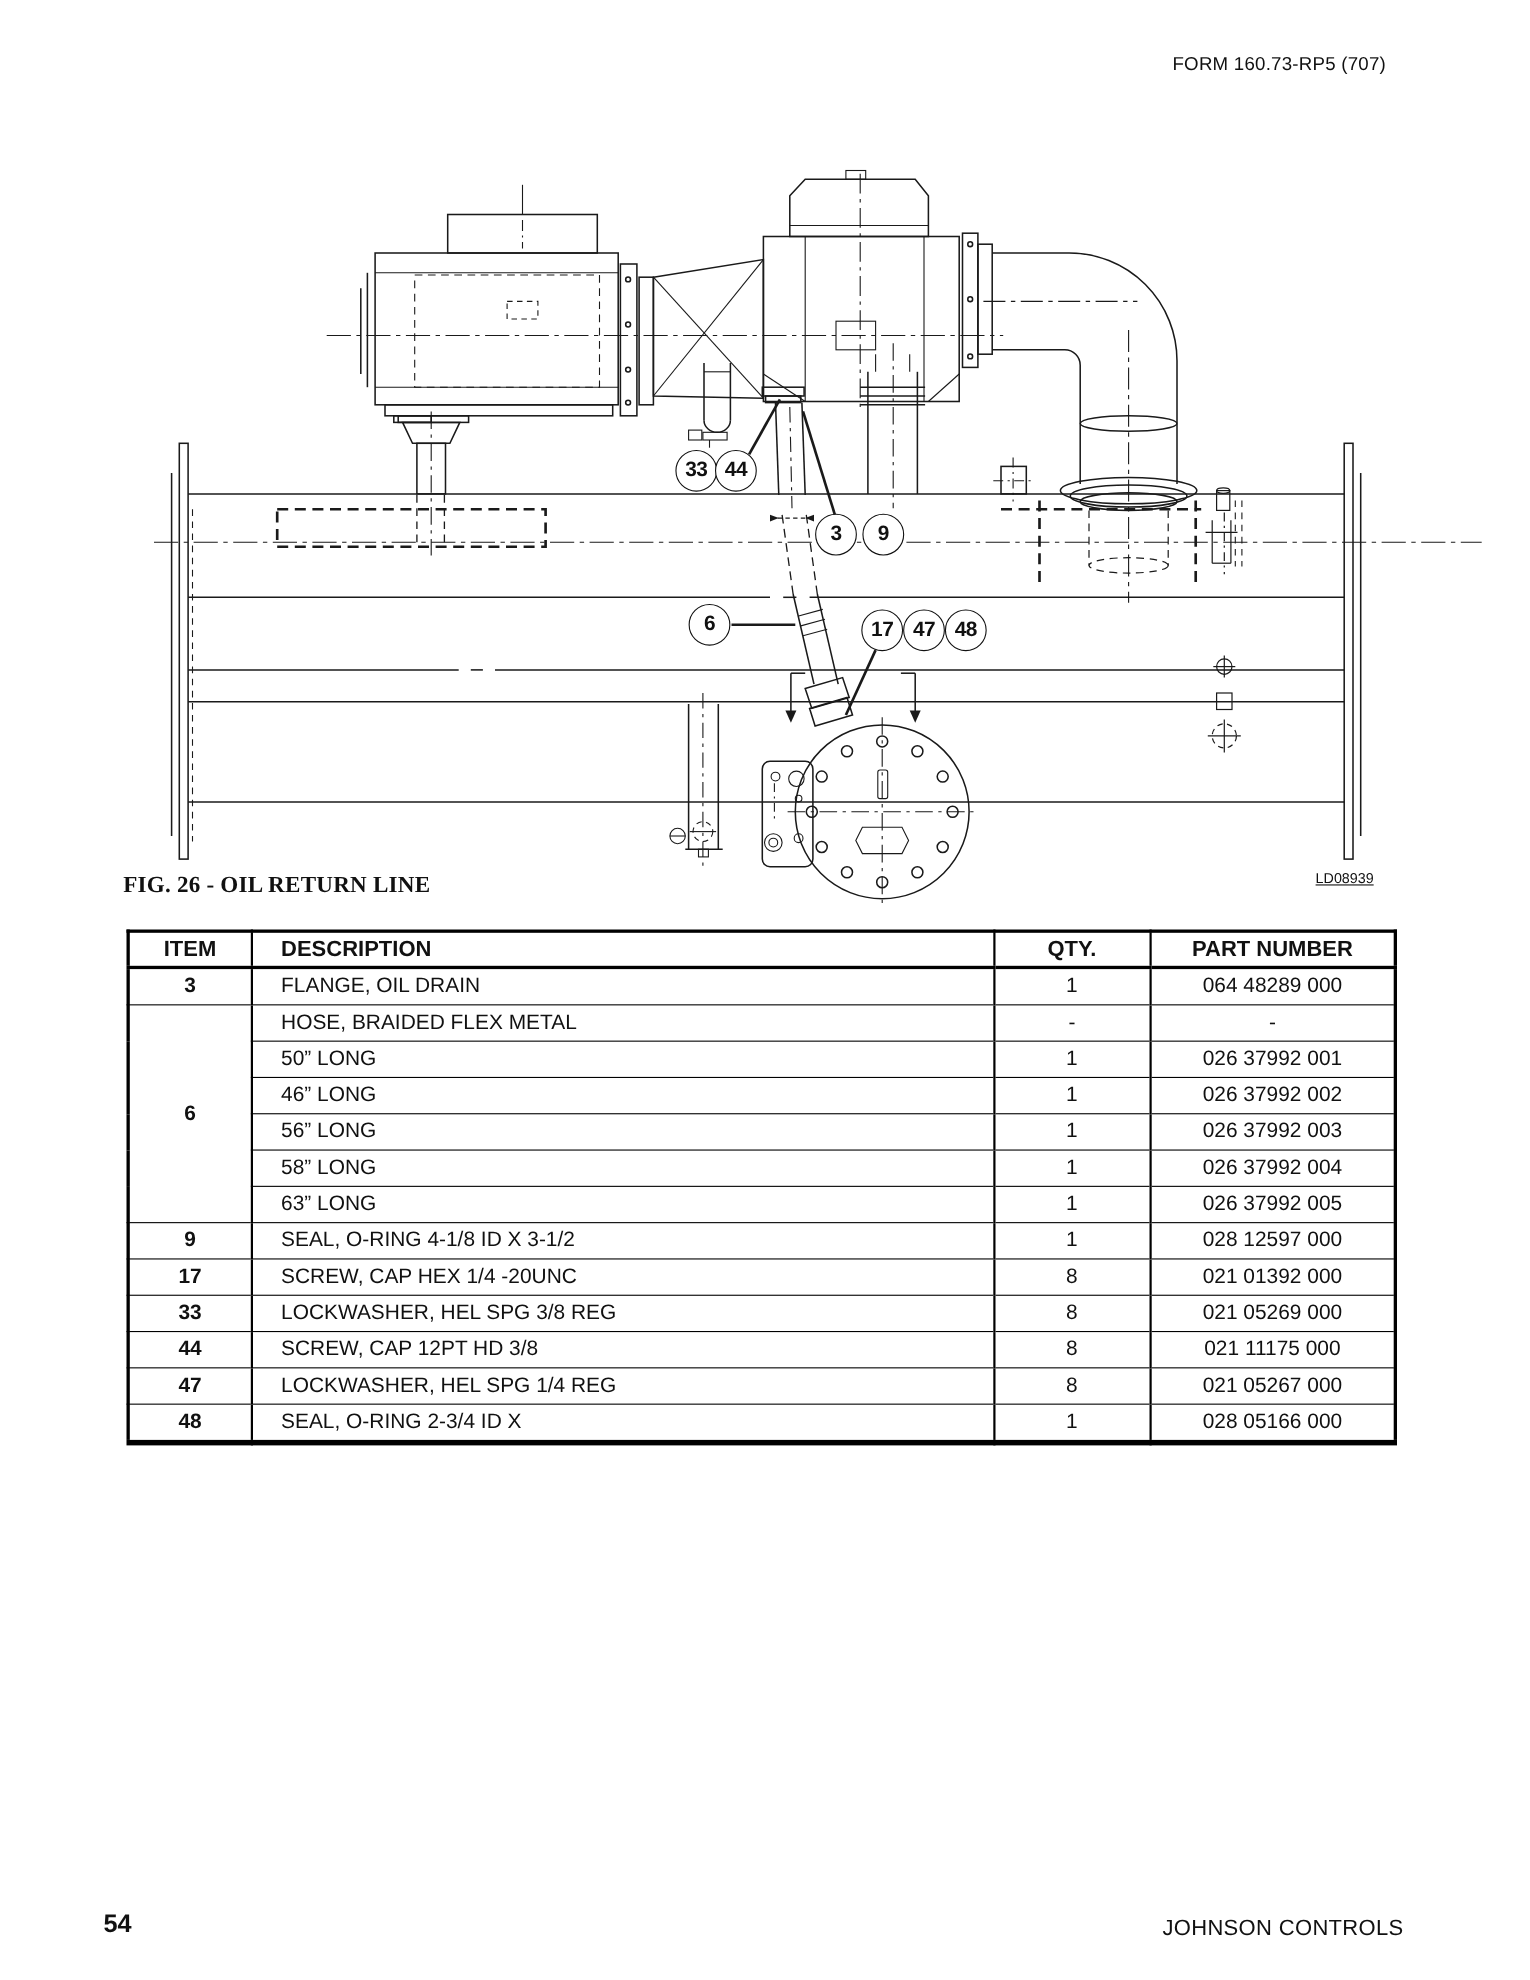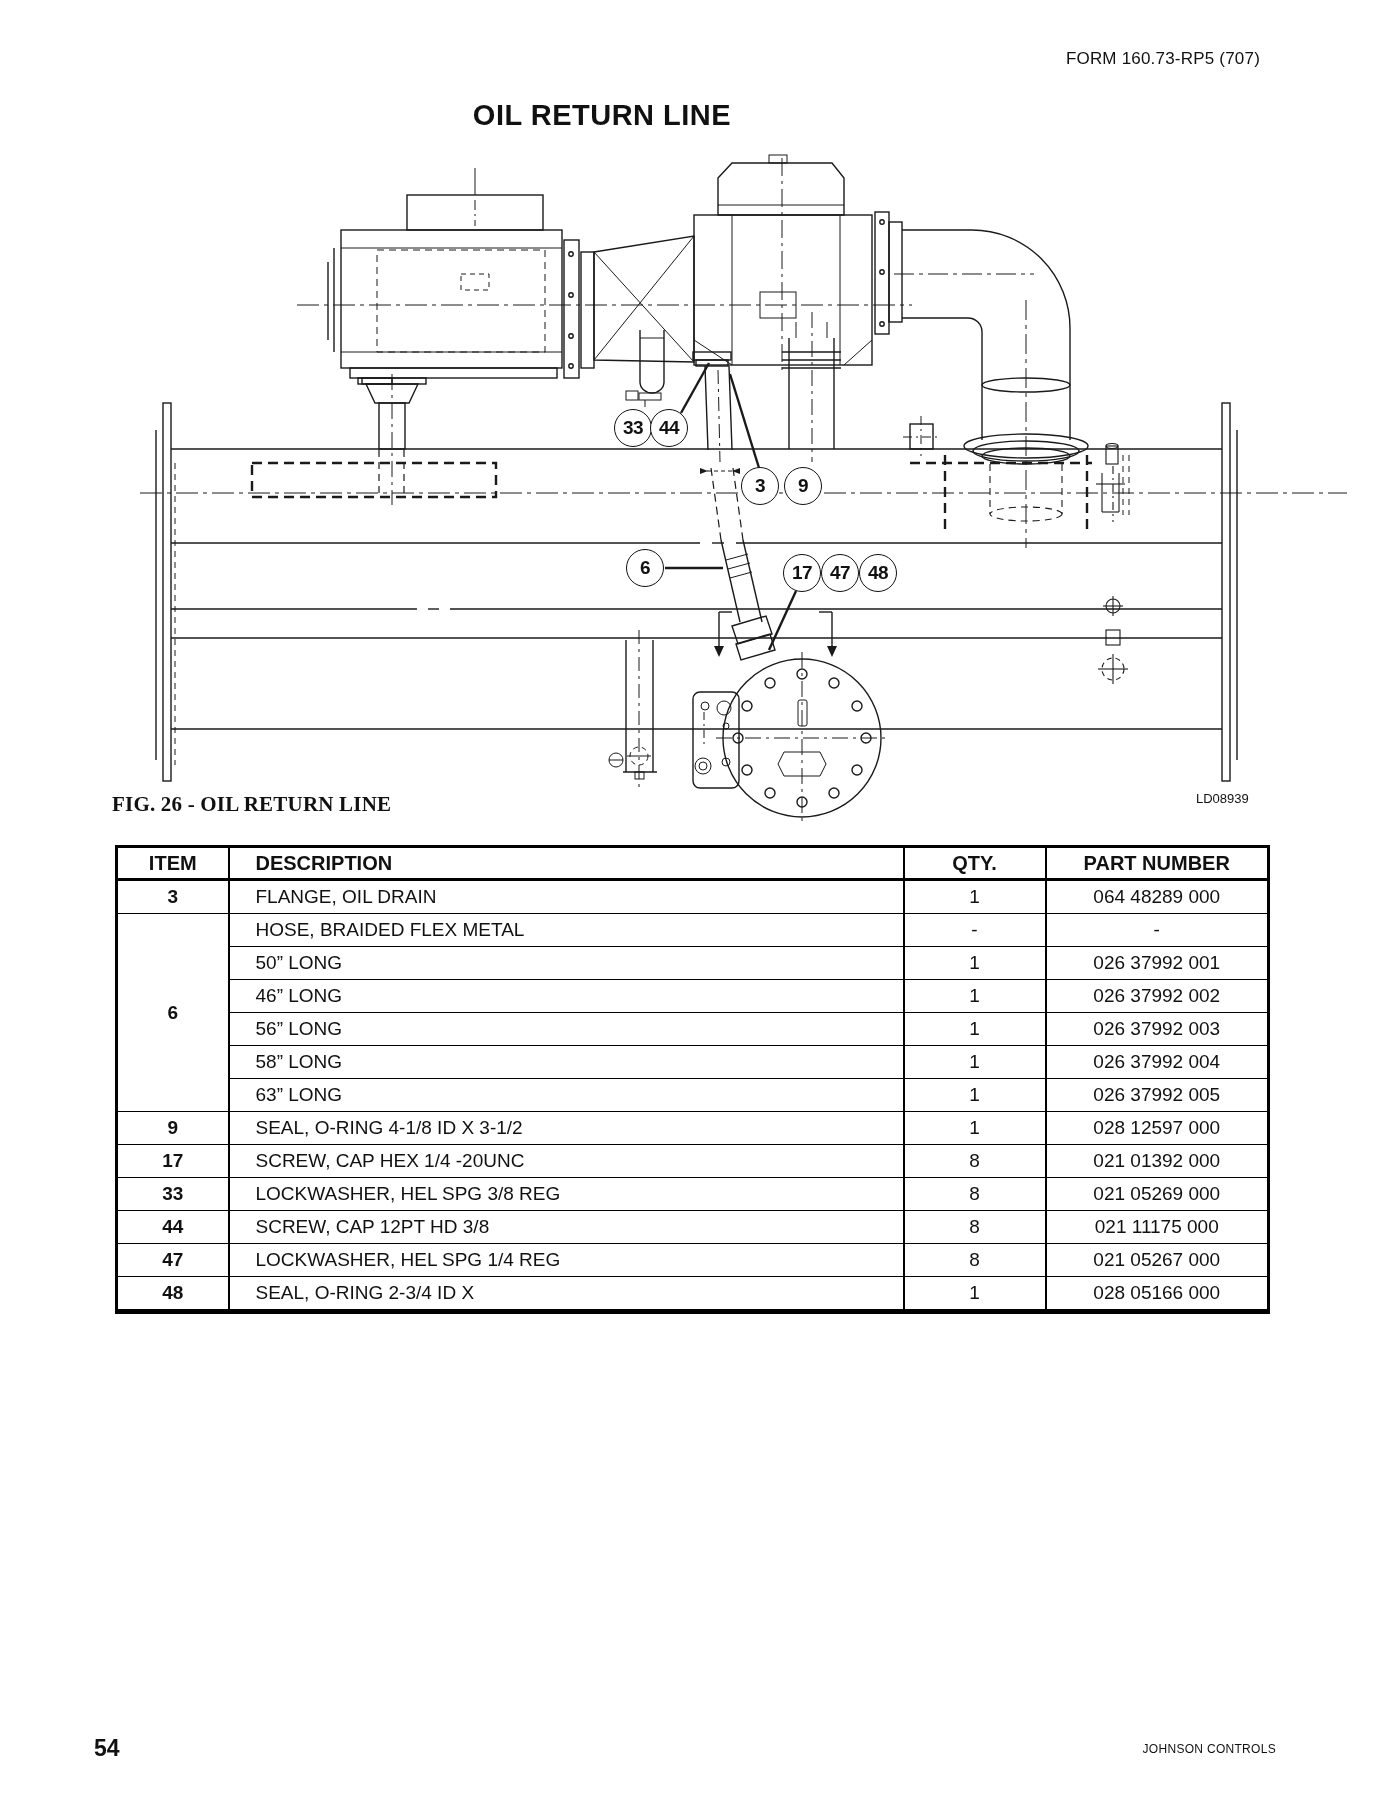--- a/index.html
+++ b/index.html
@@ -5,21 +5,21 @@
   html,body{margin:0;padding:0;background:#ffffff;}
   .page{
     position:relative;width:1391px;height:1800px;background:#ffffff;
     font-family:"Liberation Sans",sans-serif;color:#111;overflow:hidden;margin-left:32px;
   }
   .form-header{position:absolute;top:49px;left:0;width:1228px;text-align:right;
     font-size:17px;letter-spacing:.2px;}
   .doc-title{position:absolute;top:99px;left:380px;width:380px;text-align:center;
     font-size:29px;font-weight:bold;letter-spacing:.5px;}
   .fig-caption{position:absolute;top:792px;left:80px;font-size:21px;font-weight:bold;letter-spacing:.2px;font-family:Liberation Serif, serif;}
-  .fig-code{position:absolute;top:791px;left:1164px;font-size:13px;}
+  .fig-code{position:absolute;top:791px;left:1164px;font-size:13px;text-decoration:underline;}
   .diagram{position:absolute;top:0;left:0;width:1391px;height:840px;}
   .diagram svg{position:absolute;top:0;left:0;}
   .balloon{position:absolute;width:38px;height:38px;border:1.7px solid #111;border-radius:50%;
     background:#fff;display:flex;align-items:center;justify-content:center;
     font-size:19px;font-weight:600;letter-spacing:-0.5px;box-sizing:border-box;}
   
   .parts-table{position:absolute;top:845px;left:83px;border-collapse:collapse;table-layout:fixed;
     width:1152px;font-size:19px;}
   .parts-table col.c-item{width:112px;}
   .parts-table col.c-desc{width:675px;}
@@ -27,29 +27,28 @@
   .parts-table col.c-part{width:223px;}
   .parts-table{border:3px solid #000;border-bottom:5px solid #000;}
   .parts-table th{border:2px solid #000;border-bottom:3px solid #000;height:30px;
     font-size:20px;font-weight:bold;padding:0;text-align:center;}
   .parts-table td{border:1.5px solid #000;border-left:2px solid #000;border-right:2px solid #000;
     height:32px;padding:0 0 0 0;}
   .parts-table th.h-desc,.parts-table td.d-desc{text-align:left;padding-left:26px;}
   .parts-table td{text-align:center;}
   .parts-table td.d-item{font-weight:bold;}
   .footer-page{position:absolute;top:1735px;left:62px;font-size:23px;font-weight:bold;}
-  .footer-co{position:absolute;top:1742px;left:0;width:1244px;text-align:right;font-size:12px;letter-spacing:.3px;}
+  .footer-co{position:absolute;top:1742px;left:0;width:1244px;text-align:right;font-size:20px;letter-spacing:.3px;}
 </style>
 </head>
 <body>
 
 <div class="page">
 
   <div class="form-header">FORM 160.73-RP5 (707)</div>
-  <div class="doc-title">OIL RETURN LINE</div>
 
   <div class="diagram">
     <svg width="1391" height="840" viewBox="0 0 1391 840">
       <g fill="none" stroke="#1a1a1a" stroke-width="1.4">
 
         <g>
           <line x1="139" y1="449" x2="1190" y2="449"></line>
           <line x1="139" y1="543" x2="668" y2="543"></line>
           <line x1="680" y1="543" x2="692" y2="543"></line>
           <line x1="704" y1="543" x2="1190" y2="543"></line>

